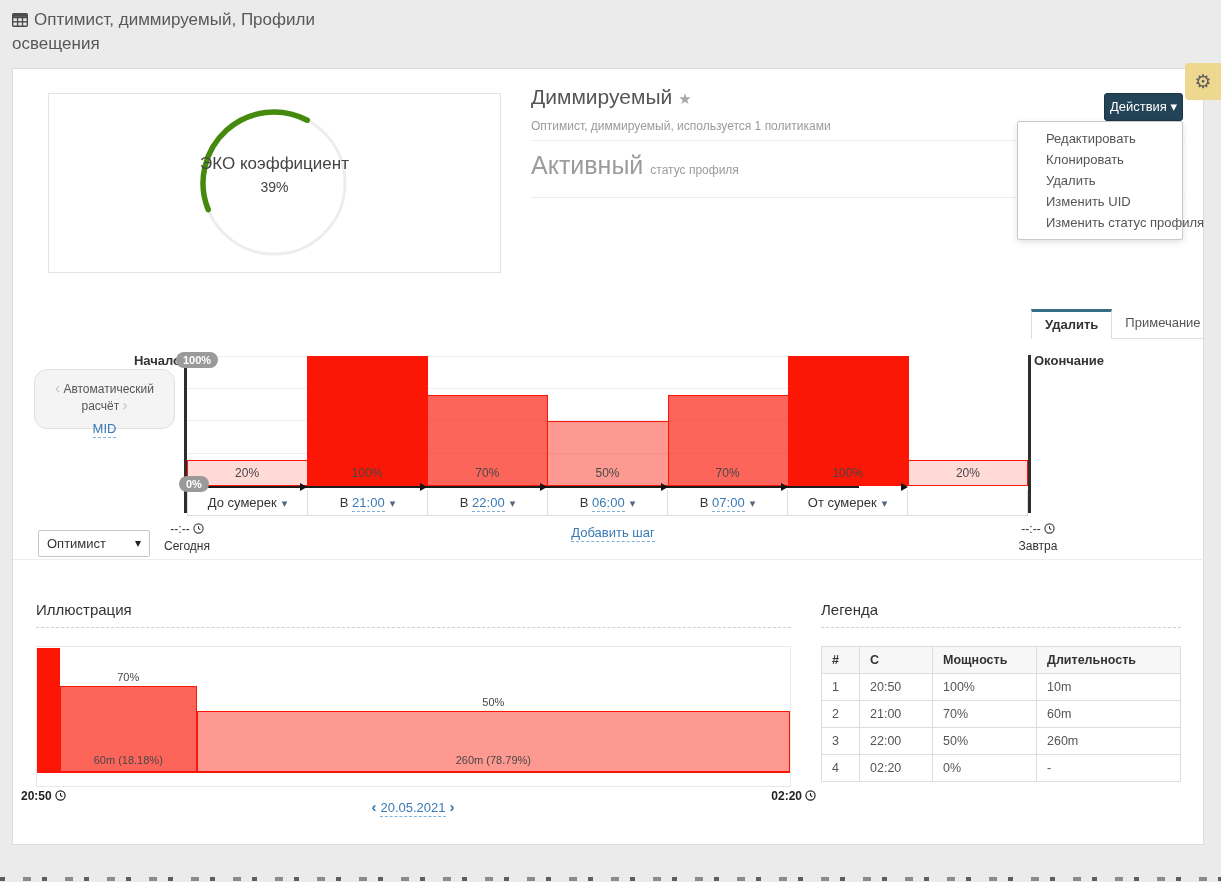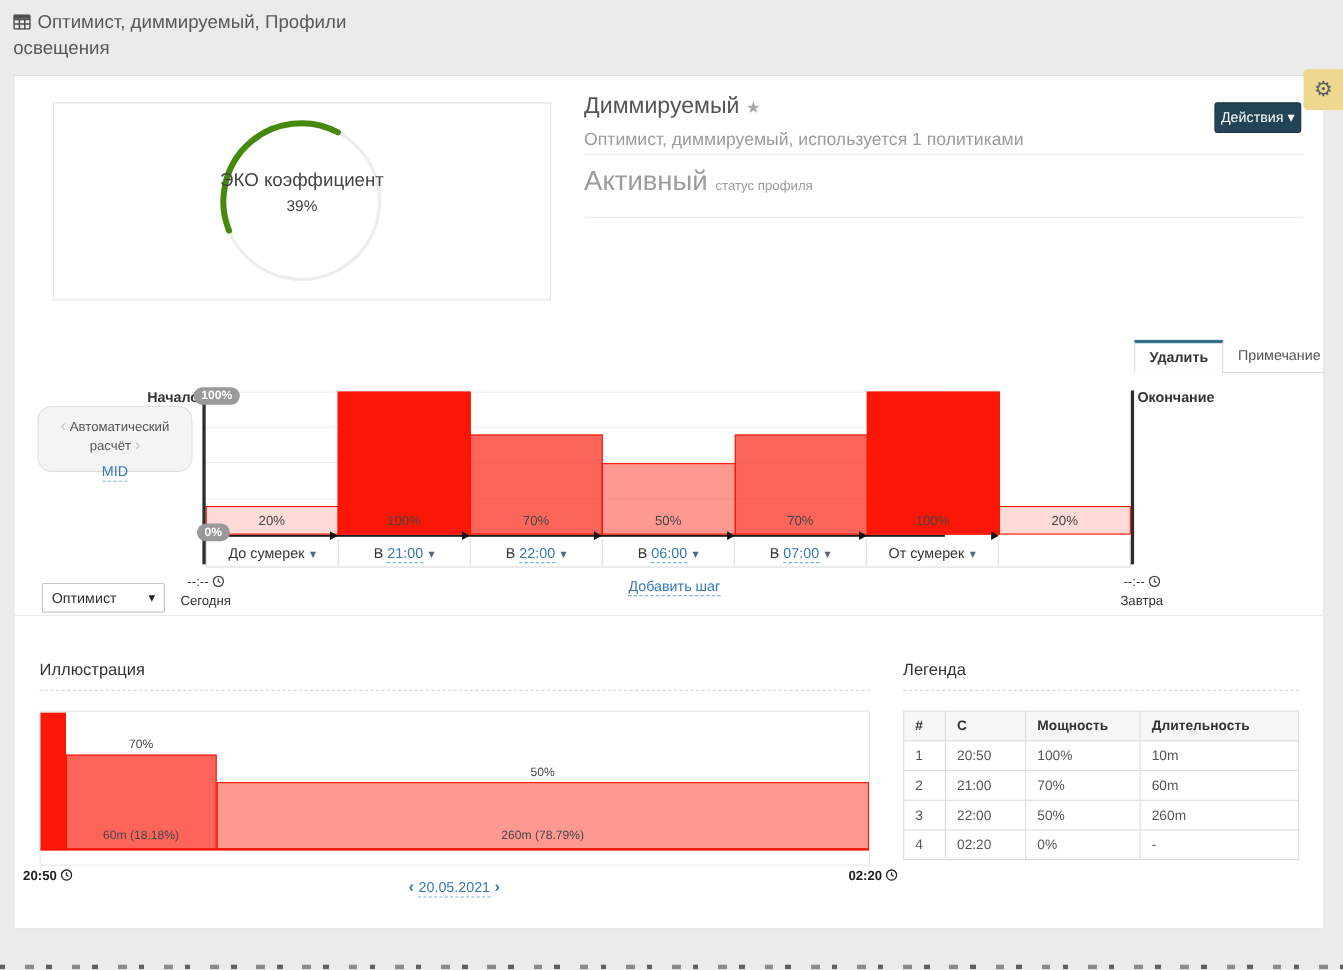--- a/index.html
+++ b/index.html
@@ -24,21 +24,21 @@
   
   .eco-panel { position:absolute; left:35px; top:24px; width:453px; height:180px;
                border:1px solid #e3e3e3; background:#fff; }
   .eco-text { position:absolute; left:0; top:60px; width:100%; text-align:center; }
   .eco-label { font-size:17px; color:#444; }
   .eco-value { font-size:14px; color:#444; margin-top:5px; }
 
   
   .profile-name { position:absolute; left:518px; top:16px; font-size:21px; color:#555; }
   .profile-name .star { color:#a9a9a9; font-size:15px; margin-left:6px; }
-  .profile-sub  { position:absolute; left:518px; top:50px; font-size:16px; color:#9b9b9b; }
+  .profile-sub  { position:absolute; left:518px; top:50px; font-size:12px; color:#9b9b9b; }
   .divider { position:absolute; border-top:1px solid #ececec; height:1px; }
   .status-row { position:absolute; left:518px; top:82px; }
   .status-main { font-size:25px; color:#9c9c9c; }
   .status-cap  { font-size:12px; color:#9b9b9b; margin-left:7px; }
 
   
   .actions-btn { position:absolute; left:1091px; top:24px; width:79px; height:28px;
                  background:#234356; color:#fff; font-size:13px; border:1px solid #1b3646;
                  border-radius:3px; text-align:center; line-height:26px; cursor:pointer; }
   .menu { position:absolute; left:1004px; top:52px; width:166px; background:#fff;
@@ -181,20 +181,27 @@
 
     <div class="profile-name"><span>Диммируемый</span><span class="star">★</span></div>
     <div class="profile-sub">Оптимист, диммируемый, используется 1 политиками</div>
     <div class="divider" style="left:518px; top:71px; width:654px;"></div>
     <div class="status-row">
       <span class="status-main">Активный</span><span class="status-cap">статус профиля</span>
     </div>
     <div class="divider" style="left:518px; top:128px; width:654px;"></div>
 
     <div class="actions-btn"><span>Действия</span> <span>▾</span></div>
+    <div class="menu">
+        <div class="menu-item">Редактировать</div>
+        <div class="menu-item">Клонировать</div>
+        <div class="menu-item">Удалить</div>
+        <div class="menu-item">Изменить UID</div>
+        <div class="menu-item">Изменить статус профиля</div>
+      </div>
 
     <div class="tabs-underline"></div>
     <div class="tabs">
         <div class="tab active">Удалить</div>
         <div class="tab">Примечание</div>
       </div>
 
     <div class="lbl-start">Начало</div>
     <div class="lbl-end">Окончание</div>
     <div class="pct-badge badge-100">100%</div>

